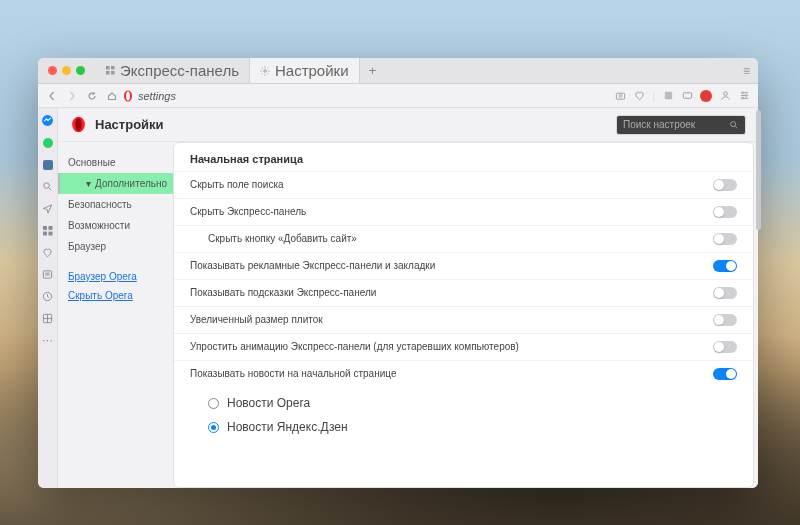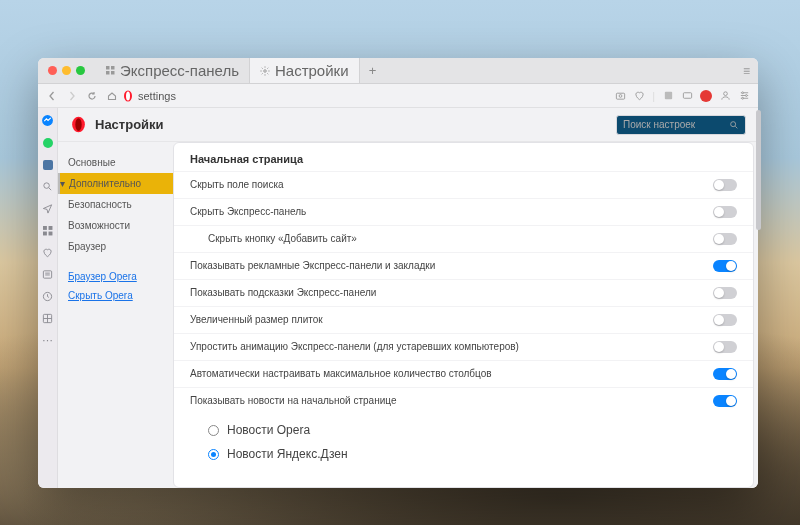--- a/index.html
+++ b/index.html
@@ -11,40 +11,40 @@
   .window { position:absolute; left:38px; top:58px; width:720px; height:430px; background:#f2f2f4; border-radius:6px; box-shadow:0 18px 50px rgba(0,0,0,.35); overflow:hidden; display:flex; flex-direction:column; }
   .tabbar { height:26px; background:#e4e4e6; display:flex; align-items:center; border-bottom:1px solid #d2d2d4; }
   .traffic { display:flex; gap:5px; padding:0 10px; }
   .tl { width:9px; height:9px; border-radius:50%; }
   .red{background:#ff5f57}.yellow{background:#febc2e}.green{background:#28c840}
   .tab { display:flex; align-items:center; gap:5px; padding:0 10px; height:100%; font-size:15px; color:#666; border-right:1px solid #d2d2d4; }
   .tab.active { background:#f2f2f4; }
   .tab .ico { width:10px; height:10px; display:flex; align-items:center; justify-content:center; color:#888; }
   .newtab { width:26px; display:flex; align-items:center; justify-content:center; color:#888; font-size:13px; }
   .rightmenu { margin-left:auto; padding:0 8px; color:#999; font-size:12px; }
-  .addrbar { height:24px; background:#f2f2f4; display:flex; align-items:center; gap:4px; padding:0 8px; border-bottom:1px solid #e0e0e2; font-size:11px; color:#777; }
+  .addrbar { height:24px; background:#f2f2f4; display:flex; align-items:center; gap:4px; padding:0 8px; border-bottom:1px solid #e0e0e2; font-size:11px; color:#777;font-style:italic; }
   .addrbar .nav { display:flex; gap:8px; }
   .addrbar .ico { width:12px; height:12px; display:flex; align-items:center; justify-content:center; }
   .addrbar .url { flex:1; color:#555; }
   .addrbar .right { display:flex; gap:7px; align-items:center; }
   .dot { width:12px; height:12px; border-radius:50%; display:inline-block; }
   .body { flex:1; display:flex; overflow:hidden; }
   .sidebar { width:20px; background:#eceaee; display:flex; flex-direction:column; align-items:center; padding:6px 0; gap:9px; border-right:1px solid #dedde0; }
   .sidebar .sico { width:13px; height:13px; display:flex; align-items:center; justify-content:center; color:#8a8a90; font-size:11px; }
   .blue{color:#0a84ff}.grn{color:#25d366}.blu2{color:#4c75a3}
   .content { flex:1; display:flex; flex-direction:column; background:#f2f2f4; }
   .header { height:34px; display:flex; align-items:center; padding:0 12px; gap:8px; border-bottom:1px solid #e6e6e8; }
   .ologo { width:17px; height:17px; }
   .pagetitle { font-size:13px; font-weight:600; color:#333; flex:1; }
-  .search { width:130px; height:20px; border:1px solid #d8d8dc; border-radius:3px; background:#0c4a6e; display:flex; align-items:center; padding:0 6px; font-size:10px; color:#aaa; }
+  .search { width:130px; height:20px; border:1px solid #d8d8dc; border-radius:3px; background:#404040; display:flex; align-items:center; padding:0 6px; font-size:10px; color:#aaa; }
   .search .mag { margin-left:auto; color:#aaa; }
   .main { flex:1; display:flex; overflow:hidden; }
   .navcol { width:115px; padding:10px 0; font-size:10px; }
   .navitem { padding:5px 10px; color:#555; cursor:pointer; }
-  .navitem.active { background:#eab308; border-left:2px solid #bbb; padding-left:0; }
+  .navitem.active { background:#86efac; border-left:2px solid #bbb; padding-left:26px; }
   .navspacer { height:10px; }
   .navlink { padding:4px 10px; color:#1a73e8; text-decoration:underline; cursor:pointer; }
   .panel { flex:1; background:#fff; border:1px solid #e2e2e6; border-radius:6px; margin:0 4px 0 0; overflow:hidden; }
   .section-title { font-size:11px; font-weight:600; color:#333; padding:10px 16px 6px; }
   .row { display:flex; align-items:flex-start; padding:7px 16px; font-size:10px; color:#444; border-top:1px solid #f2f2f4; }
   .row.sub { padding-left:34px; }
   .row .lbl { flex:1; }
   .toggle { width:24px; height:12px; border-radius:7px; background:#d0d0d4; position:relative; cursor:pointer; }
   .toggle::after { content:""; position:absolute; width:10px; height:10px; border-radius:50%; background:#fff; top:1px; left:1px; transition:.15s; box-shadow:0 1px 2px rgba(0,0,0,.2); }
   .toggle.on { background:#0a84ff; }
@@ -289,24 +289,20 @@
               </div>
               <div class="row">
                 <span class="lbl">Увеличенный размер плиток</span>
                 <div class="toggle"></div>
               </div>
               <div class="row">
                 <span class="lbl">Упростить анимацию Экспресс-панели (для устаревших компьютеров)</span>
                 <div class="toggle"></div>
               </div>
               <div class="row">
-                <span class="lbl">Автоматически настраивать максимальное количество столбцов</span>
-                <div class="toggle on"></div>
-              </div>
-              <div class="row">
                 <span class="lbl">Показывать новости на начальной странице</span>
                 <div class="toggle on"></div>
               </div>
             </div>
           <div class="radiolist" id="radios">
               <div class="radio-row">
                 <span class="radio"></span>
                 <span>Новости Opera</span>
               </div>
               <div class="radio-row">

